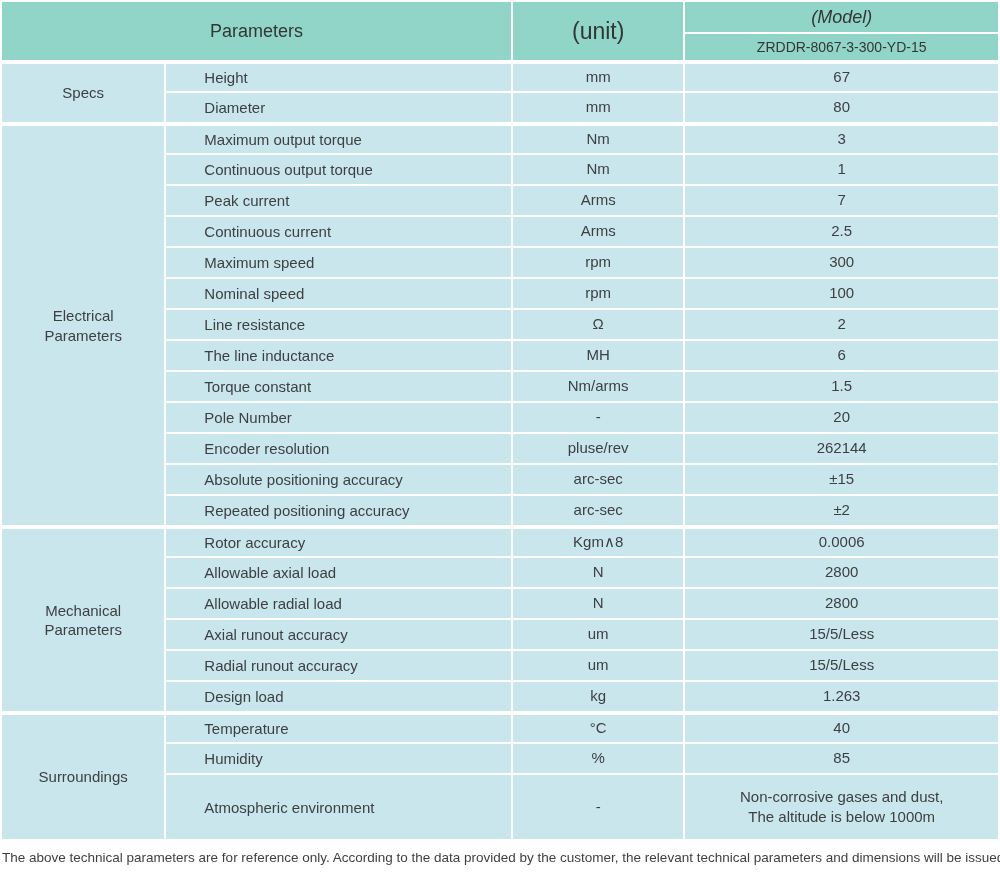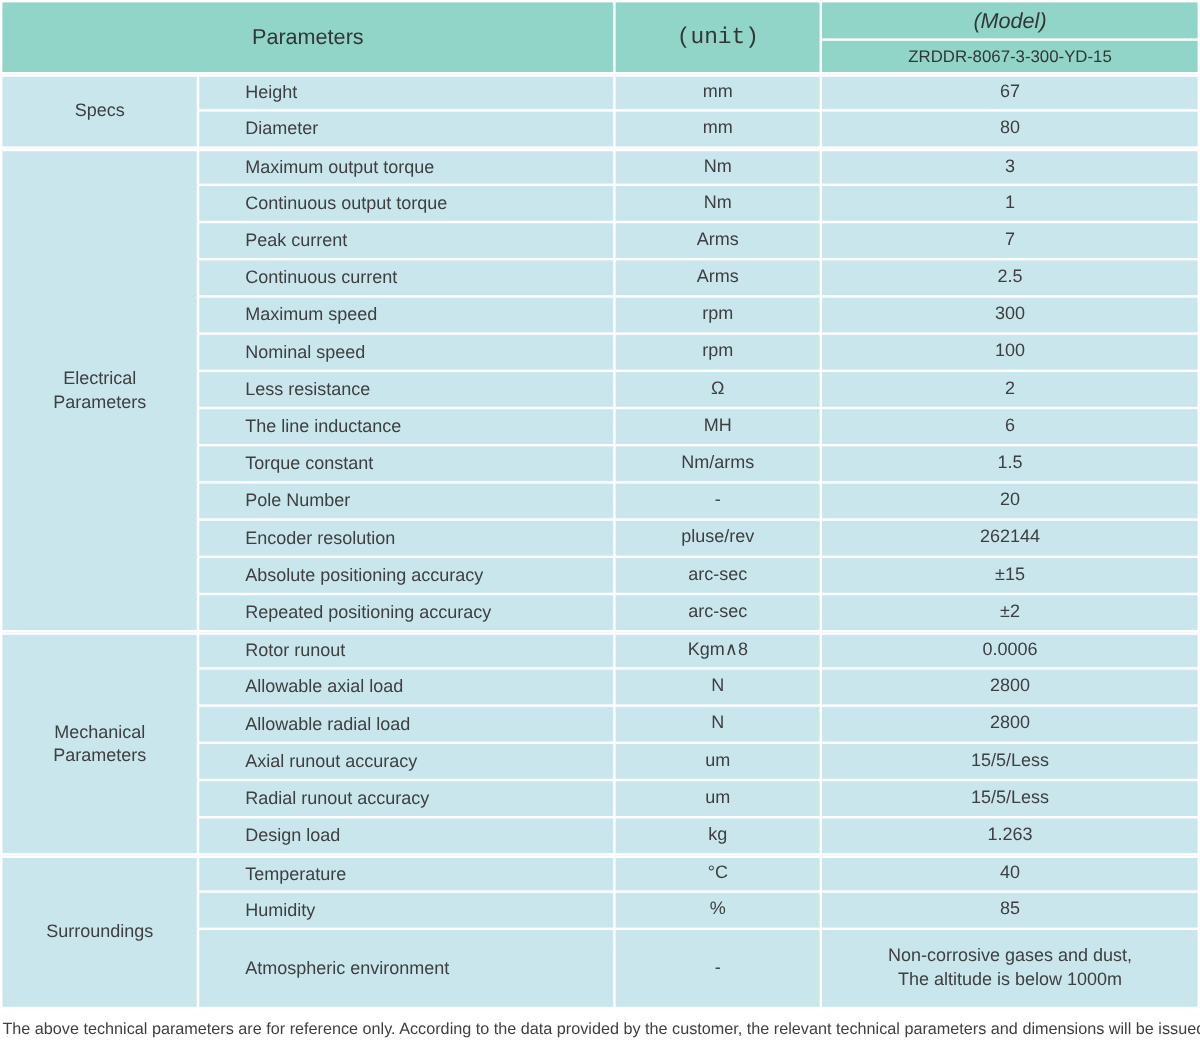--- a/index.html
+++ b/index.html
@@ -32,21 +32,21 @@
   thead th {
     background: var(--header_bg);
     font-weight: normal;
     text-align: center;
     vertical-align: middle;
     color: #333637;
   }
   tr.head-row-1 { height: 30px; }
   tr.head-row-2 { height: 26px; }
   .parameters-header { font-size: 18px; }
-  .unit-header { font-size: 19px; font-family: Liberation Mono, monospace; }
+  .unit-header { font-size: 23px; }
   .model-header { font-size: 18px; font-style: italic; }
   .model-value { font-size: 14px; }
 
   tbody th, tbody td {
     background: var(--row_bg);
     vertical-align: middle;
     font-size: 15px;
     height: 29px;
     padding: 0;
   }
@@ -140,21 +140,21 @@
           <td class="name-cell">Maximum speed</td>
           <td class="unit-cell">rpm</td>
           <td class="value-cell">300</td>
         </tr>
         <tr>
           <td class="name-cell">Nominal speed</td>
           <td class="unit-cell">rpm</td>
           <td class="value-cell">100</td>
         </tr>
         <tr>
-          <td class="name-cell">Less resistance</td>
+          <td class="name-cell">Line resistance</td>
           <td class="unit-cell">Ω</td>
           <td class="value-cell">2</td>
         </tr>
         <tr>
           <td class="name-cell">The line inductance</td>
           <td class="unit-cell">MH</td>
           <td class="value-cell">6</td>
         </tr>
         <tr>
           <td class="name-cell">Torque constant</td>
@@ -177,21 +177,21 @@
           <td class="value-cell">±15</td>
         </tr>
         <tr>
           <td class="name-cell">Repeated positioning accuracy</td>
           <td class="unit-cell">arc-sec</td>
           <td class="value-cell">±2</td>
         </tr>
         <tr class="sec-start">
           <th class="sec-label" rowspan="6">Mechanical
 Parameters</th>
-          <td class="name-cell">Rotor runout</td>
+          <td class="name-cell">Rotor accuracy</td>
           <td class="unit-cell">Kgm∧8</td>
           <td class="value-cell">0.0006</td>
         </tr>
         <tr>
           <td class="name-cell">Allowable axial load</td>
           <td class="unit-cell">N</td>
           <td class="value-cell">2800</td>
         </tr>
         <tr>
           <td class="name-cell">Allowable radial load</td>

